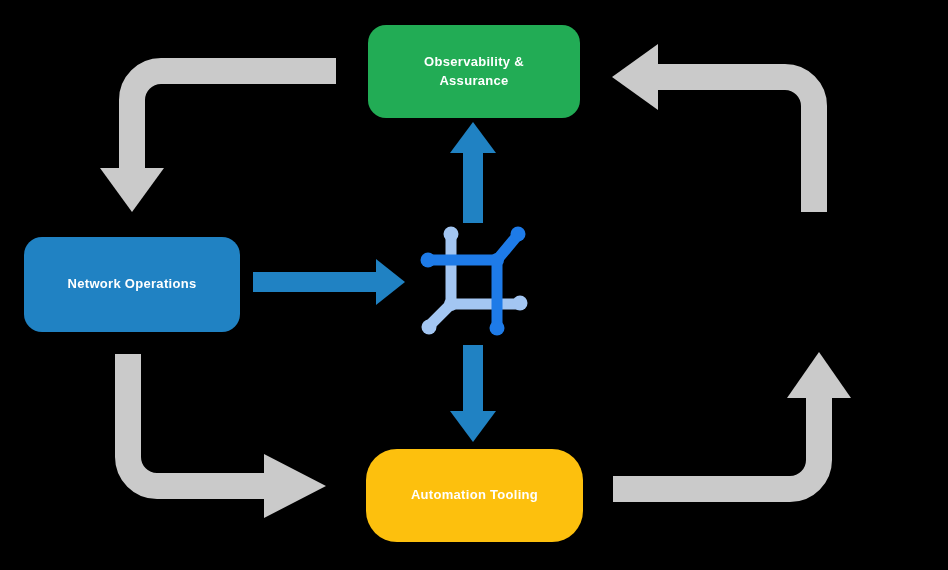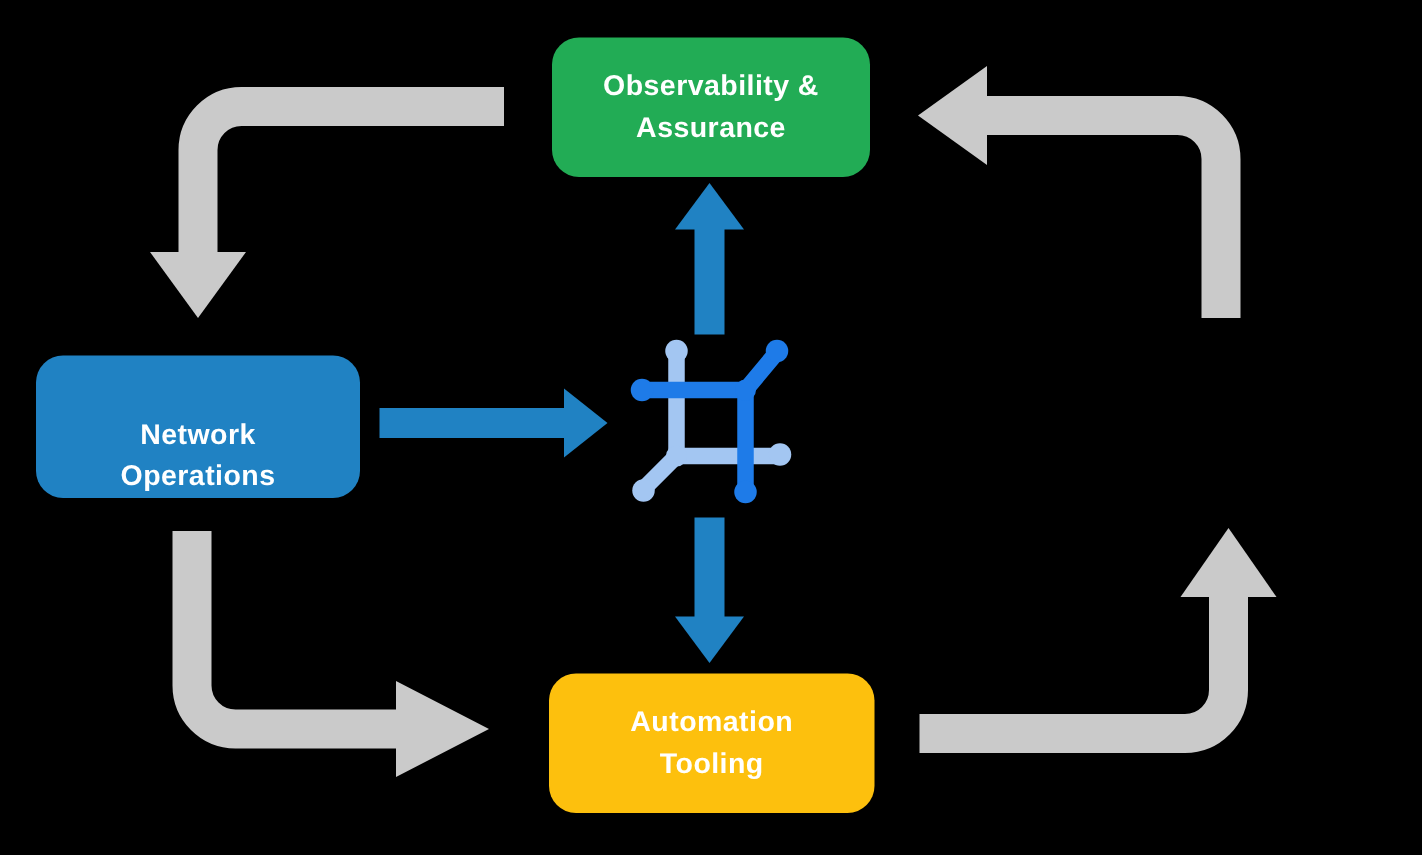--- a/index.html
+++ b/index.html
@@ -22,45 +22,45 @@
   }
   .node {
     position: absolute;
     border-radius: 18px;
     display: flex;
     align-items: center;
     justify-content: center;
     text-align: center;
     box-sizing: border-box;
     padding: 0 22px;
-    font-size: 19px;
+    font-size: 13px;
     font-weight: bold;
     letter-spacing: 0.3px;
     line-height: 1.45;
   }
   .node-observability   { left: 368px; top: 25px;  width: 212px; height: 93px; }
-  .node-operations      { left: 24px;  top: 237px; width: 216px; height: 95px; align-items: flex-end; }
+  .node-operations      { left: 24px;  top: 237px; width: 216px; height: 95px; }
   .node-infrastructure  { left: 710px; top: 237px; width: 218px; height: 95px; }
   .node-automation      { left: 366px; top: 449px; width: 217px; height: 93px; }
 </style>
 </head>
 <body>
 
 <div class="canvas" style="background-color: rgb(0, 0, 0);">
 
   <div class="node node-observability" style="background-color: rgb(34, 172, 85); color: rgb(255, 255, 255);">
     <span>Observability &amp; Assurance</span>
   </div>
 
   <div class="node node-operations" style="background-color: rgb(32, 130, 195); color: rgb(255, 255, 255);">
     <span>Network Operations</span>
   </div>
 
 
-  <div class="node node-automation" style="background-color: rgb(253, 192, 13); color: rgb(255, 255, 255);">
+  <div class="node node-automation" style="background-color: rgb(253, 192, 13); color: rgb(255, 255, 255); border-radius: 31px;">
     <span>Automation Tooling</span>
   </div>
 
   <svg class="overlay" width="948" height="570" viewBox="0 0 948 570">
 
     <g>
       <path d="M336,71 L161,71 A29,29 0 0 0 132,100 L132,170" fill="none" stroke-width="26" stroke="#CACACA"></path>
       <path d="M100,168 L164,168 L132,212 Z" fill="#CACACA"></path>
     </g>
 

